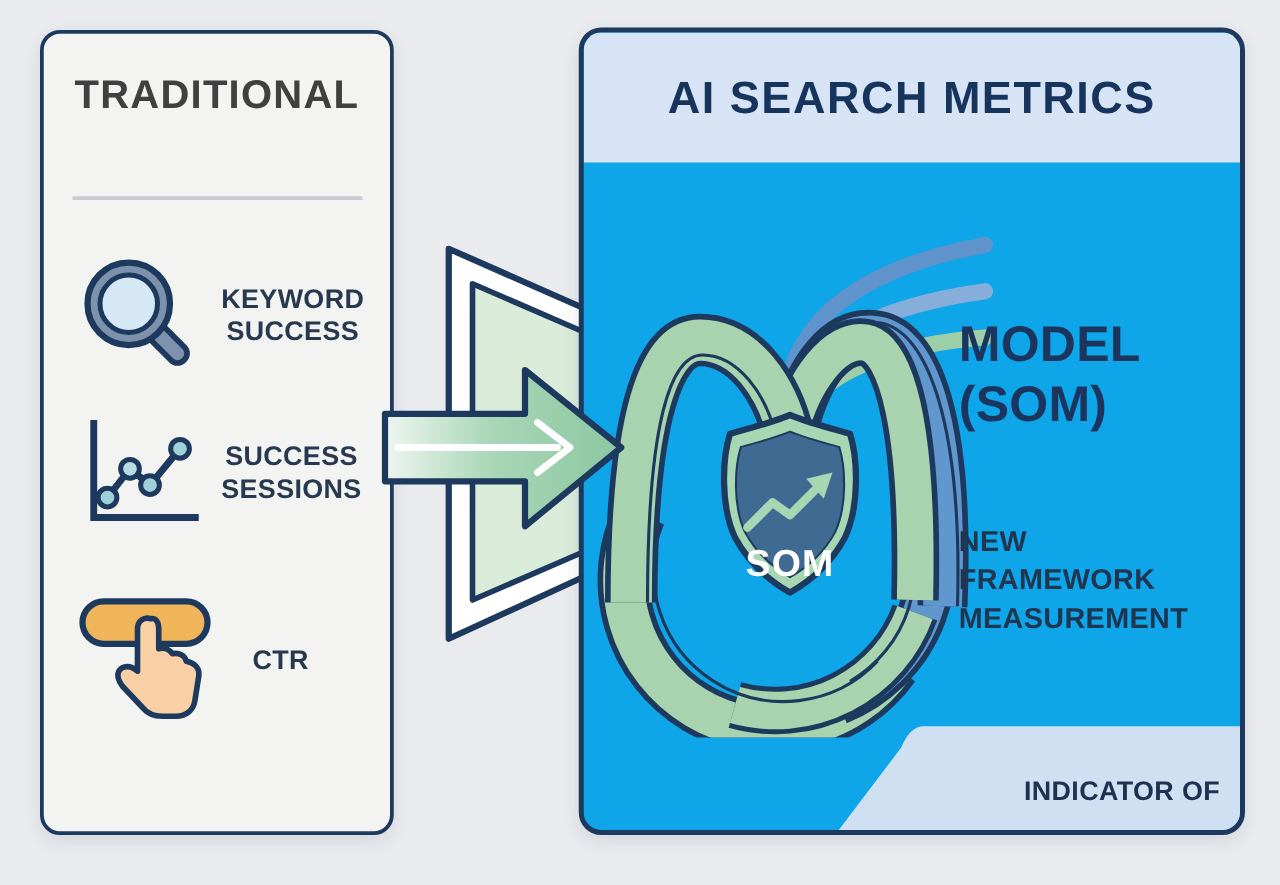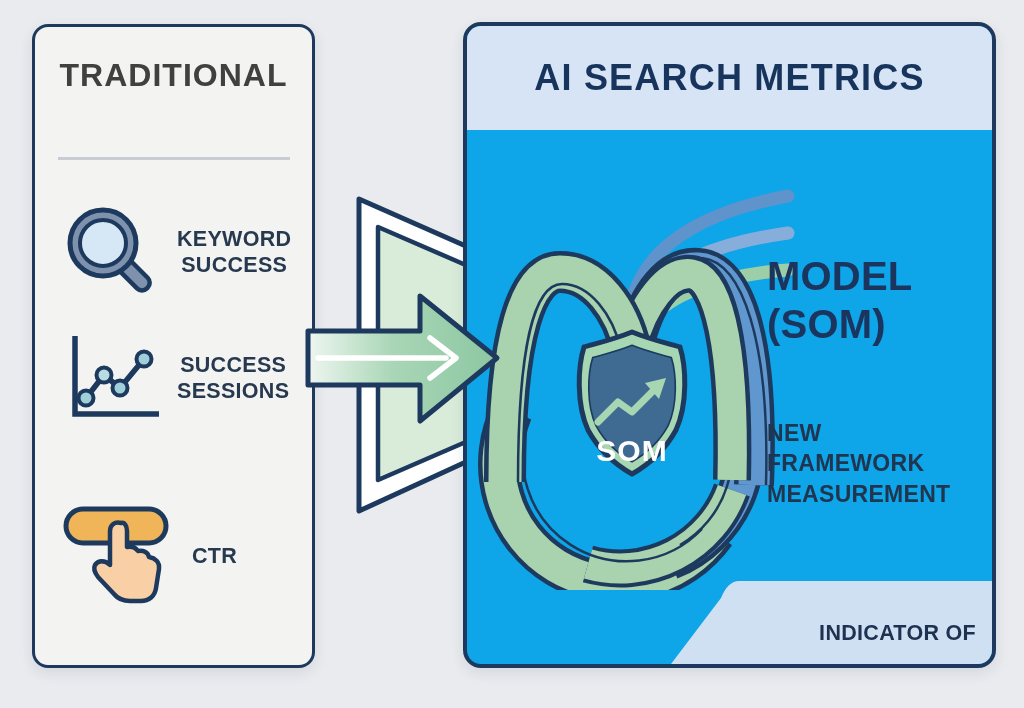--- a/index.html
+++ b/index.html
@@ -9,21 +9,21 @@
   
   .card{position:absolute;border:4px solid #1d3a5e;background:#0ea5e9;box-shadow:0 5px 14px rgba(30,50,80,.10);}
   .left-card{left:32px;top:24px;width:283px;height:644px;border-radius:16px;background:#f3f3f1;border-width:3.5px;z-index:1;}
   .right-card{left:463px;top:22px;width:533px;height:646px;border-radius:18px;z-index:3;overflow:hidden;}
 
   
   .left-title{margin-top:30px;text-align:center;font-size:32px;font-weight:700;line-height:1.16;
               color:#404040;letter-spacing:1px;}
   .divider{position:absolute;left:50%;transform:translateX(-50%);top:130px;width:232px;height:2.5px;background:#c9ccd2;}
   .metric-row{position:absolute;left:26px;display:flex;align-items:center;text-align:center;}
-  .row-1{top:176px;} .row-2{top:304px;} .row-3{top:472px;}
+  .row-1{top:176px;} .row-2{top:304px;} .row-3{top:444px;gap:10px;}
   .metric-label{margin-left:16px;font-size:21.5px;font-weight:700;line-height:1.2;color:#27394f;letter-spacing:.3px;}
   .metric-label span{display:block;}
 
   
   .rp-header{position:absolute;left:0;top:0;width:100%;height:104px;background:#d6e4f5;
              display:flex;align-items:center;justify-content:center;}
   .rp-title{font-size:36px;font-weight:700;color:#16345c;letter-spacing:1.2px;}
   .logo-svg{position:absolute;left:3px;top:134px;}
   .headline{position:absolute;left:300px;top:226px;width:215px;color:#1b355e;
             font-size:40px;font-weight:700;line-height:1.21;letter-spacing:.2px;}

